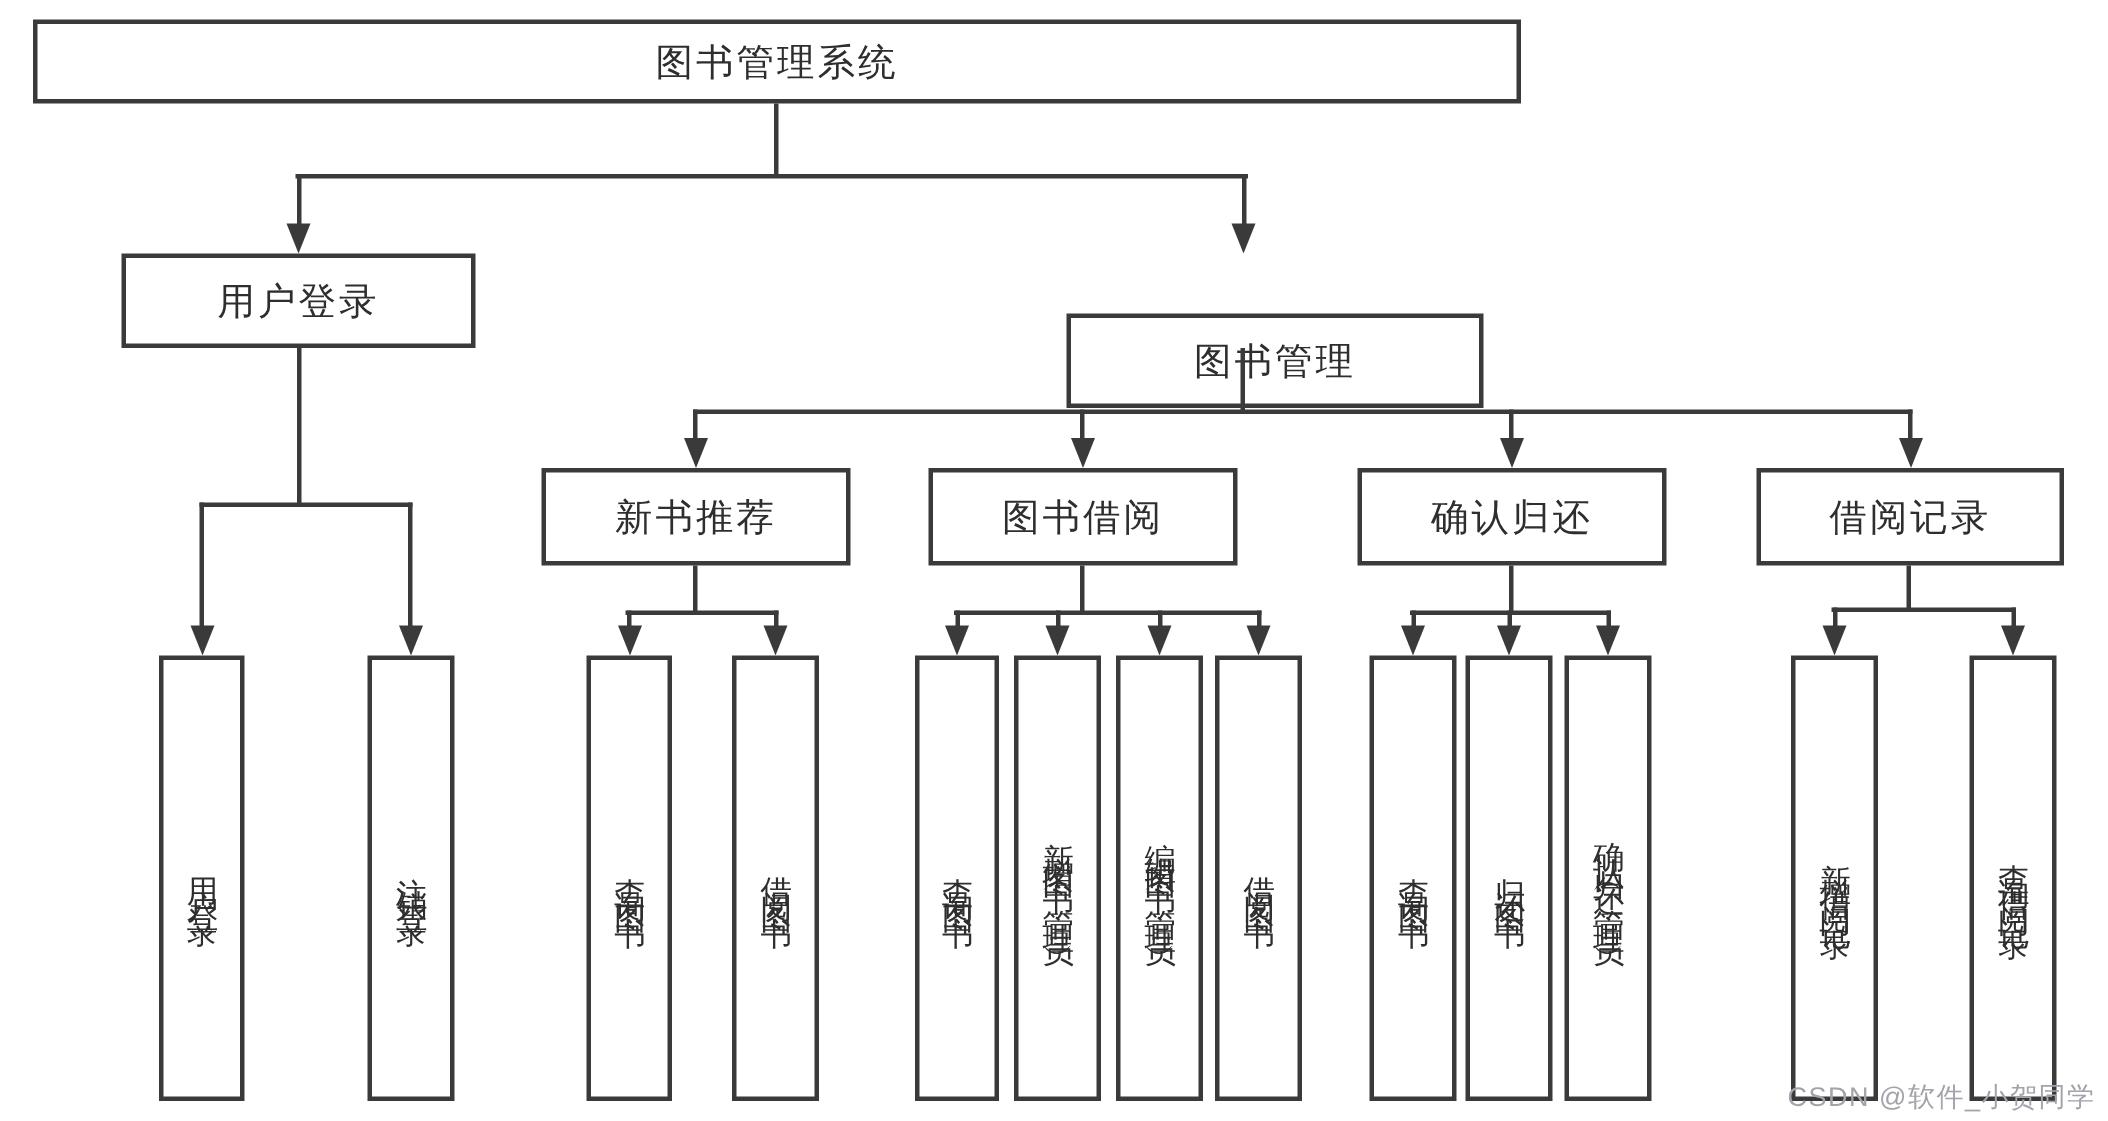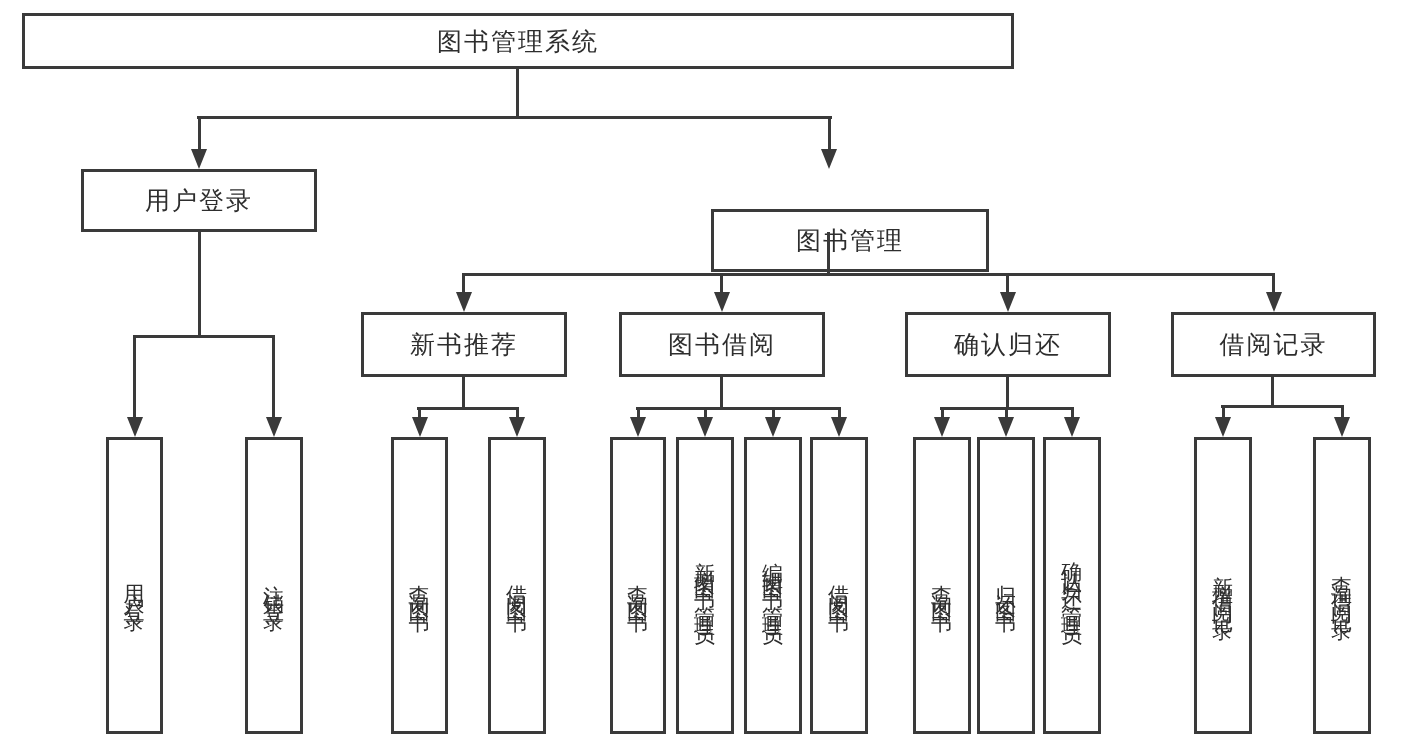--- a/index.html
+++ b/index.html
@@ -158,14 +158,15 @@
   <div class="box vbox" style="left:1043px;top:437px;width:58px;height:297px;">
     <span class="vlabel">确认归还（管理员）</span>
   </div>
   <div class="box vbox" style="left:1194px;top:437px;width:58px;height:297px;">
     <span class="vlabel">新增借阅记录</span>
   </div>
   <div class="box vbox" style="left:1313px;top:437px;width:58px;height:297px;">
     <span class="vlabel">查询借阅记录</span>
   </div>
 
+  <div class="watermark">CSDN @软件_小贺同学</div>
 
 </div>
 
 </body></html>

